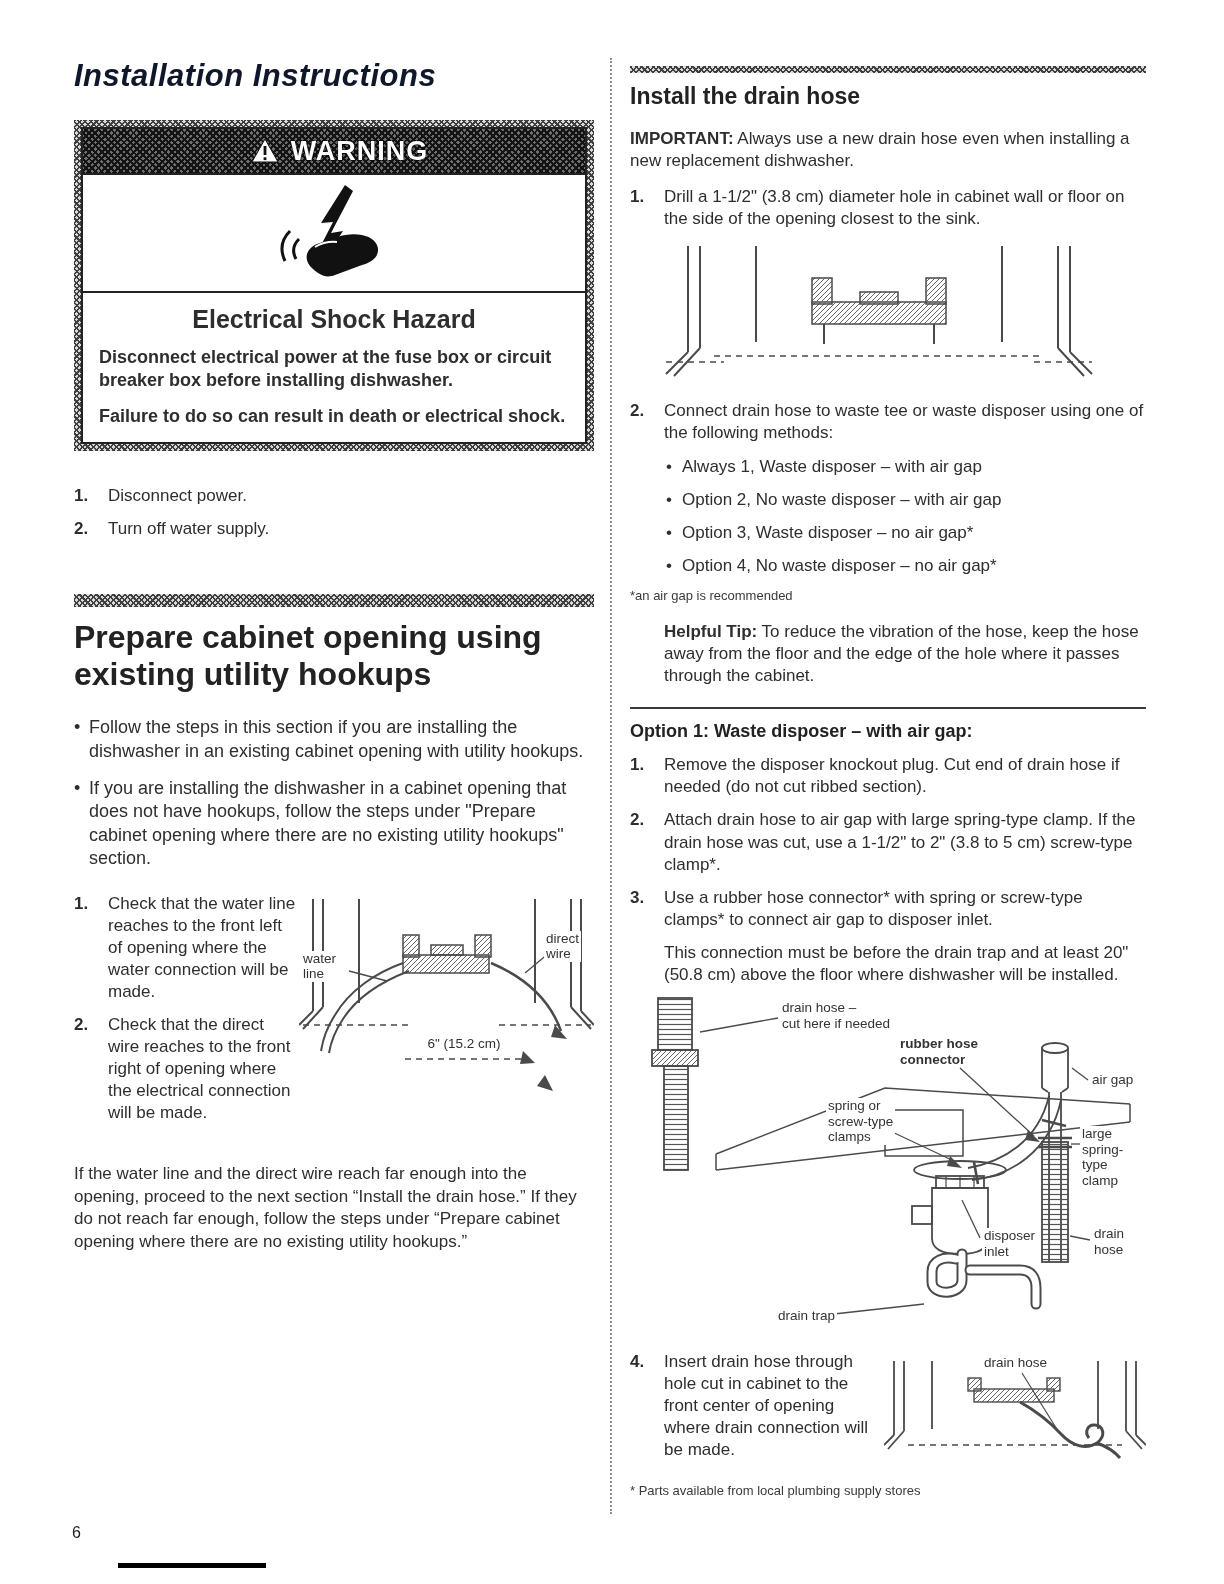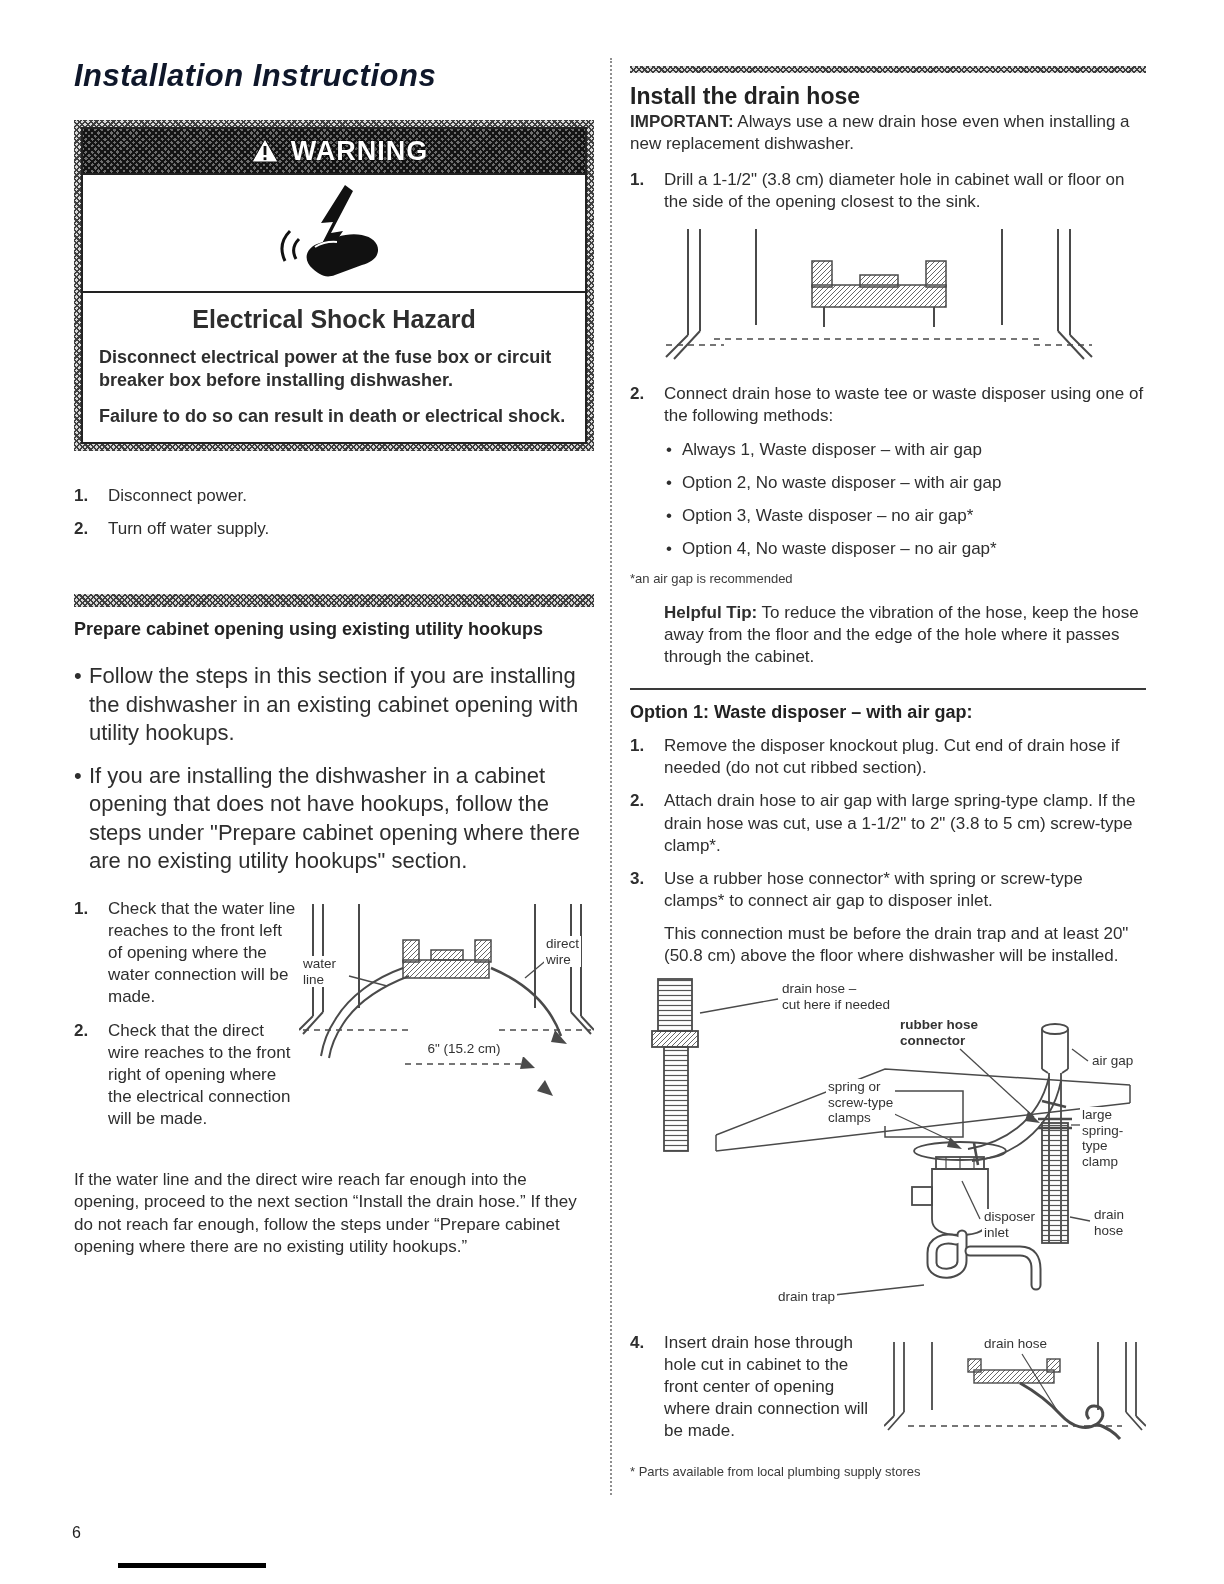--- a/index.html
+++ b/index.html
@@ -44,35 +44,35 @@
   .warn-title { text-align:center; font-weight:bold; font-size:25px; margin:12px 0 12px; }
   .warnp { font-weight:bold; font-size:18px; line-height:1.25; margin:0 16px 14px; }
 
   .step { display:flex; margin-bottom:11px; font-size:17px; line-height:1.3; }
   .step .n { flex:none; width:34px; font-weight:bold; }
   .step .t { flex:1; }
 
   .main-steps { margin-top:34px; }
 
   .sec-bar { height:13px; margin-top:54px; }
-  .sec-title { font-size:18px; font-weight:bold; line-height:1.18; margin-top:12px; color:#222; }
+  .sec-title { font-size:32px; font-weight:bold; line-height:1.18; margin-top:12px; color:#222; }
 
   .bullets { margin-top:22px; }
-  .bul { position:relative; padding-left:15px; font-size:22px; line-height:1.3; margin-bottom:14px; }
+  .bul { position:relative; padding-left:15px; font-size:18px; line-height:1.3; margin-bottom:14px; }
   .bul::before { content:"•"; position:absolute; left:0; top:0; }
 
   .steps-diagram { display:flex; margin-top:22px; }
   .steps-colnarrow { flex:none; width:225px; }
   .figB { position:relative; flex:none; width:295px; height:205px; }
 
   .closing { font-size:17px; line-height:1.32; margin-top:28px; }
 
   .rule-bar { height:7px; margin-top:8px; }
   .rtitle { font-size:23px; font-weight:bold; margin-top:10px; color:#222; }
-  .para { font-size:17px; line-height:1.3; margin-top:1px; }
+  .para { font-size:17px; line-height:1.3; margin-top:18px; }
   .b { font-weight:bold; }
 
   .figA { margin:14px 0 8px 34px; }
   .opts { margin-top:2px; }
   .opt { position:relative; padding-left:52px; font-size:17px; line-height:1.3; margin-bottom:11px; }
   .opt::before { content:"•"; position:absolute; left:36px; top:0; }
   .fnote { font-size:13px; color:#3a3a3a; margin:2px 0 16px; }
   .ind { padding-left:34px; }
   hr.solid { border:none; border-top:2px solid #3a3a3a; margin:20px 0 12px; }
   .opt-title { font-size:18px; font-weight:bold; margin-bottom:12px; color:#222; }

